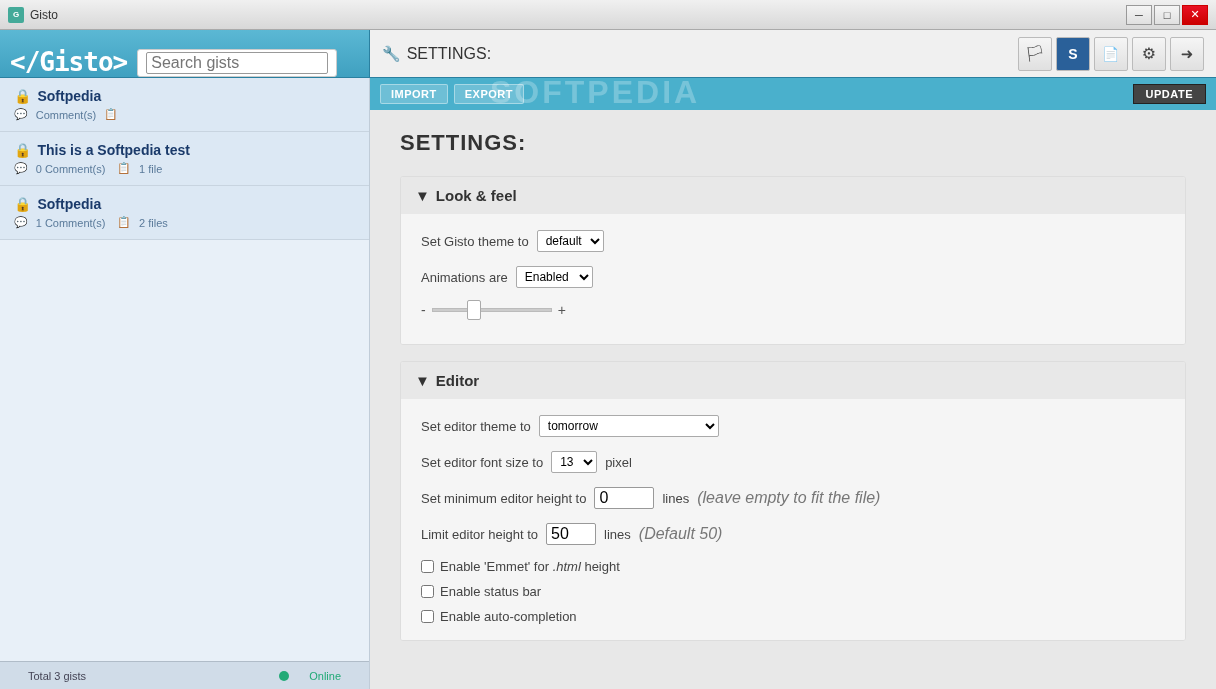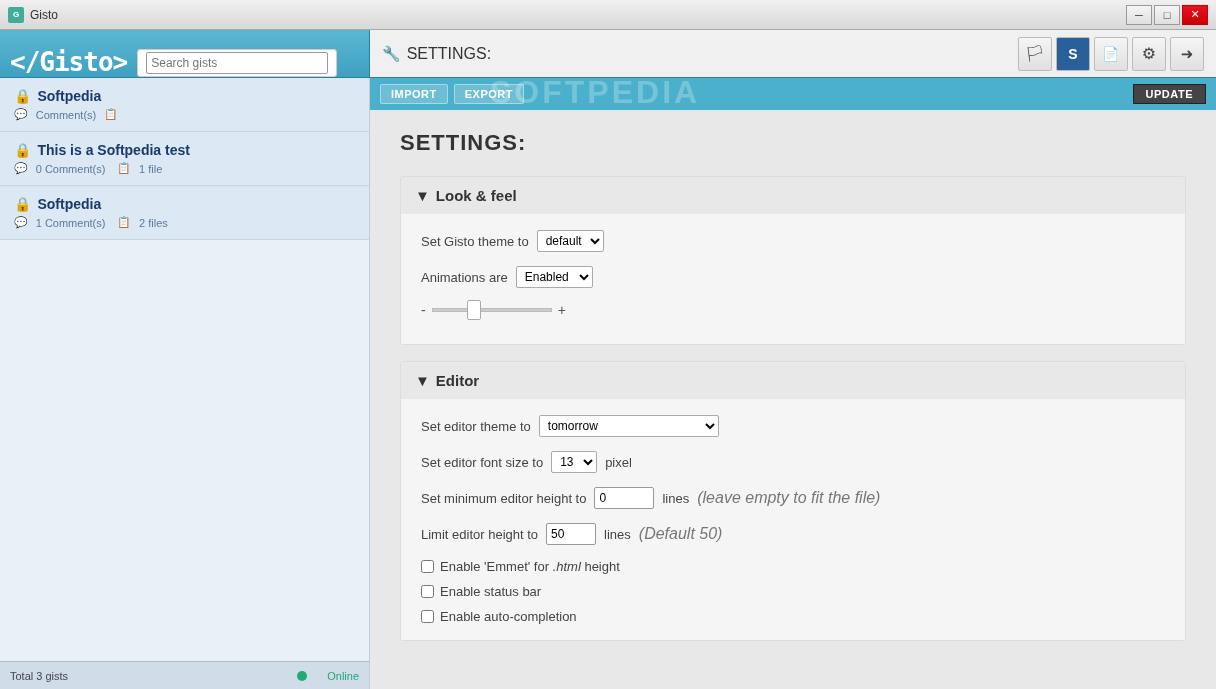--- a/index.html
+++ b/index.html
@@ -90,21 +90,21 @@
       align-items: center;
       gap: 8px;
     }
     .sidebar-footer {
       height: 28px;
       background: #d0dce8;
       border-top: 1px solid #b0bcc8;
       display: flex;
       align-items: center;
       justify-content: space-between;
-      padding: 0 10px;
+      padding: 0 28px;
       font-size: 11px;
       color: #445;
     }
     .online-indicator { display: flex; align-items: center; gap: 20px; color: #2a7; }
     .online-dot { width: 10px; height: 10px; border-radius: 50%; background: #2a7; }
 
     
     .right-panel {
       flex: 1;
       background: #e8e8e8;
@@ -220,21 +220,21 @@
       background: white;
       border: 1px solid #aaa;
       border-radius: 2px;
       cursor: pointer;
     }
 
     
     input[type="number"], input[type="text"] {
       border: 1px solid #999;
       padding: 2px 4px;
-      font-size: 12px;
+      font-size: 16px;
       height: 22px;
       border-radius: 2px;
       outline: none;
       background: white;
     }
 
     
     .checkbox-row {
       display: flex;
       align-items: center;

